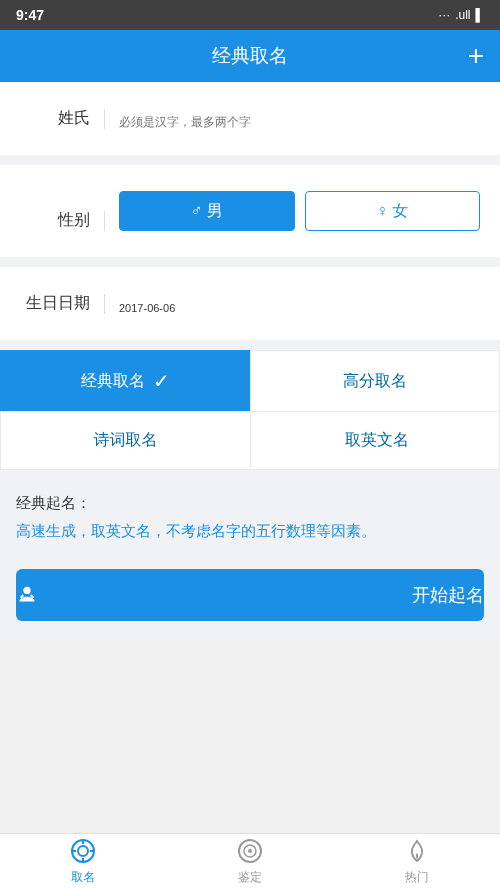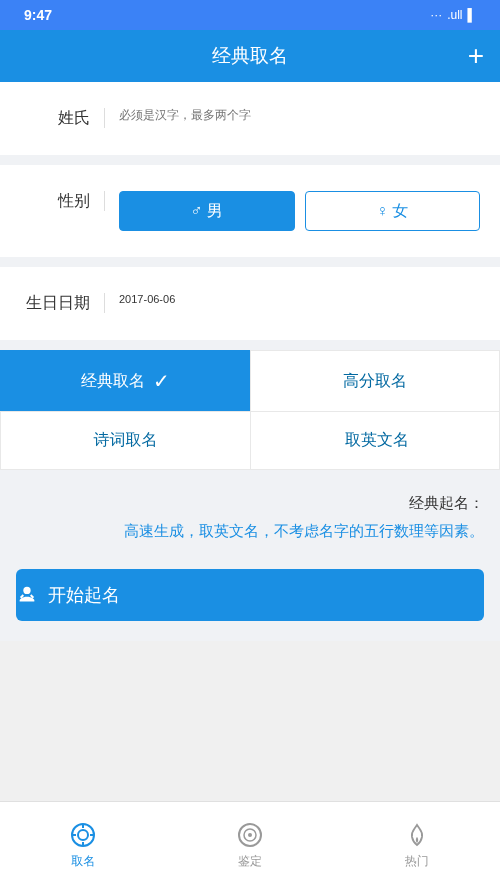--- a/index.html
+++ b/index.html
@@ -8,26 +8,26 @@
       width: 500px;
       height: 889px;
       font-family: -apple-system, 'PingFang SC', 'Helvetica Neue', Arial, sans-serif;
       background: #f0f0f0;
       overflow: hidden;
       position: relative;
     }
 
     
     .status-bar {
-      background: #3b82f6;
+      background: #404040;
       height: 30px;
       display: flex;
       align-items: center;
       justify-content: space-between;
-      padding: 0 24px;
+      padding: 0 16px;
     }
     .status-time {
       color: white;
       font-size: 14px;
       font-weight: 600;
     }
     .status-icons {
       display: flex;
       align-items: center;
       gap: 5px;
@@ -65,21 +65,21 @@
       flex: 1;
     }
 
     
     .form-section {
       background: white;
       margin-bottom: 10px;
     }
     .form-row {
       display: flex;
-      align-items: flex-start;
+      align-items: flex-end;
       padding: 26px 20px;
       border-bottom: 1px solid #f0f0f0;
       min-height: 56px;
     }
     .form-row:last-child {
       border-bottom: none;
     }
     .form-label {
       color: #333;
       font-size: 16px;
@@ -160,21 +160,20 @@
       border-color: #1a8fe3;
     }
     .tab-item:nth-child(1) { border-right: none; border-bottom: none; }
     .tab-item:nth-child(2) { border-bottom: none; }
     .tab-item:nth-child(3) { border-right: none; border-top: 1px solid #e8e8e8; }
     .tab-item:nth-child(4) { border-top: 1px solid #e8e8e8; padding-left: 14px; }
 
     
     .desc-section {
       padding: 14px 16px 6px;
-      text-align: right;
     }
     .desc-title {
       font-size: 15px;
       color: #333;
       margin-bottom: 6px;
     }
     .desc-text {
       font-size: 15px;
       color: #1a8fe3;
       line-height: 1.6;
@@ -188,31 +187,31 @@
       width: 100%;
       height: 52px;
       background: #1a8fe3;
       border: none;
       border-radius: 6px;
       color: white;
       font-size: 18px;
       cursor: pointer;
       display: flex;
       align-items: center;
-      justify-content: flex-start;
+      justify-content: space-between;
       gap: 10px;
     }
 
     
     .bottom-nav {
       position: absolute;
       bottom: 0;
       left: 0;
       width: 500px;
-      height: 88px;
+      height: 56px;
       background: white;
       border-top: 1px solid #e0e0e0;
       display: flex;
     }
     .nav-item {
       flex: 1;
       display: flex;
       flex-direction: column;
       align-items: center;
       justify-content: center;

